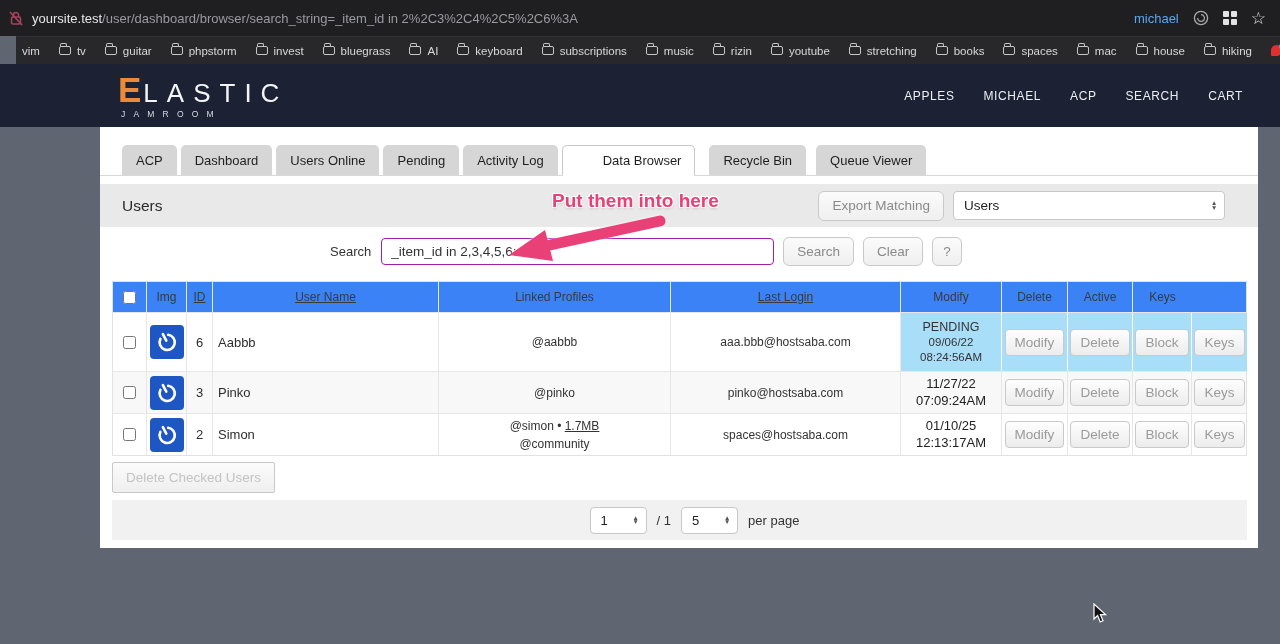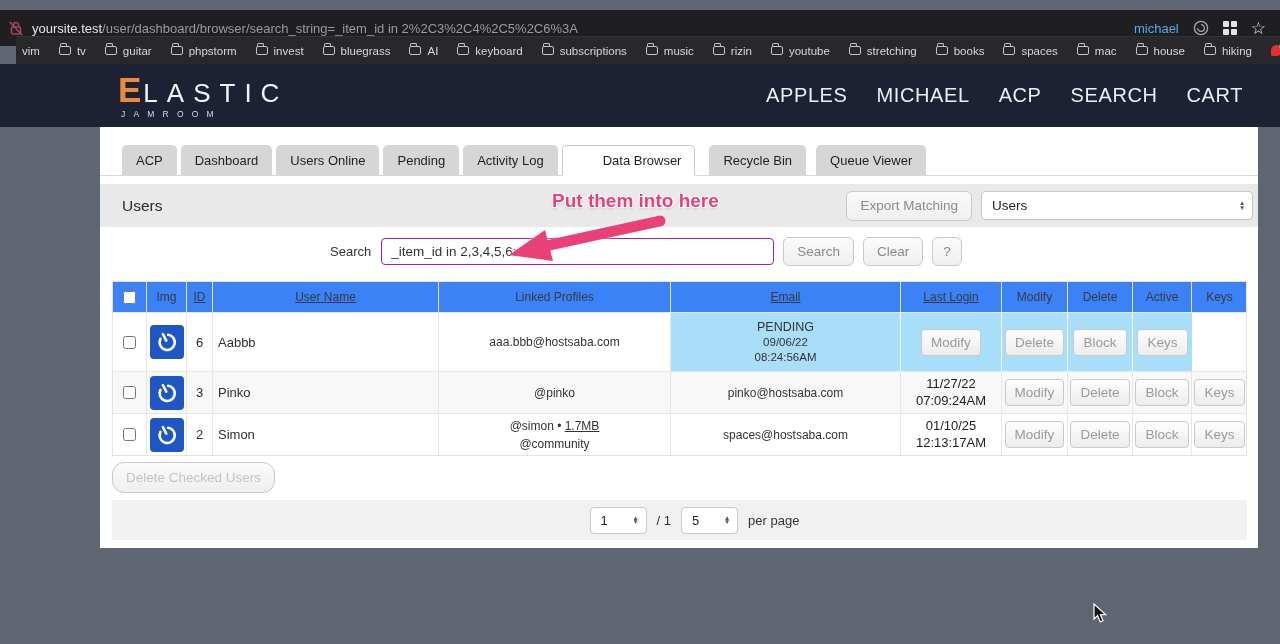--- a/index.html
+++ b/index.html
@@ -1,21 +1,21 @@
 <!DOCTYPE html>
 <html><head>
 <meta charset="utf-8">
 <style>
   * { margin:0; padding:0; box-sizing:border-box; }
   html,body { width:1280px; height:644px; }
   body { position:relative; overflow:hidden; background:#5f6672;
          font-family:"Liberation Sans", sans-serif; }
 
   
-  .browser-top { position:absolute; top:10px; left:0; width:1280px; height:36px;
+  .browser-top { position:absolute; top:0; left:0; width:1280px; height:36px;
     background:#1f1f22; display:flex; align-items:center; padding:0 14px 0 8px; }
   .lock-icon { width:16px; height:16px; margin-right:8px; flex:0 0 auto; }
   .url-text { font-size:13px; color:#e6e6e9; white-space:nowrap; overflow:hidden; flex:1; }
   .url-text .path { color:#9a9aa1; }
   .top-right { display:flex; align-items:center; gap:14px; margin-left:12px; }
   .profile-name { font-size:13px; color:#5aa7f2; }
   .grid-icon { display:grid; grid-template-columns:6px 6px; grid-template-rows:6px 6px;
     gap:2px; }
   .grid-icon span { background:#e3e3e6; border-radius:1px; }
   .star-icon { color:#e0e0e3; font-size:17px; line-height:1; }
@@ -38,37 +38,37 @@
   
   .site-header { position:absolute; top:64px; left:0; width:1280px; height:63px;
     background:#1c2134; display:flex; align-items:center; }
   .logo { margin-left:118px; line-height:1; cursor:pointer; }
   .logo-top { display:flex; align-items:baseline; }
   .logo-e { color:#e98b3c; font-size:35px; font-weight:bold; }
   .logo-rest { color:#f4f5f8; font-size:26px; letter-spacing:9px; margin-left:2px; }
   .logo-sub { color:#d9dce6; font-size:8.5px; letter-spacing:8.2px; margin-top:3px;
     padding-left:3px; }
   .site-nav { margin-left:auto; margin-right:37px; display:flex; gap:29px; }
-  .site-nav span { color:#eceef4; font-size:20px; letter-spacing:0.6px; cursor:pointer; }
+  .site-nav span { color:#eceef4; font-size:12px; letter-spacing:0.6px; cursor:pointer; }
 
   
   .page { position:absolute; top:127px; left:0; width:1280px; height:517px; background:#5f6672; }
   .card { position:absolute; left:100px; top:0; width:1158px; height:421px; background:#ffffff; }
 
   .tabs-wrap { padding:18px 0 0 22px; border-bottom:1px solid #d8d8d8; display:flex;
     align-items:flex-end; }
   .tab { display:inline-block; background:#d6d6d6; color:#1f1f1f; font-size:13px;
     padding:7px 13px 7px; border-radius:5px 5px 0 0; margin-right:4px; cursor:pointer;
     border:1px solid #d6d6d6; border-bottom:none; }
   .tab.active { background:#fff; border:1px solid #c9c9c9; border-bottom:1px solid #fff;
     margin-bottom:-1px; margin-right:14px;padding-left:40px; }
   .tab.after-active { margin-right:10px; }
 
   .toolbar { margin-top:8px; height:43px; background:#e9e9e9; display:flex;
-    align-items:center; padding:0 5px 0 22px; }
+    align-items:center; padding:0 33px 0 22px; }
   .panel-title { font-size:15.5px; color:#2a2a2a; flex:1; }
   .btn { display:inline-flex; align-items:center; justify-content:center;
     background:linear-gradient(#fbfbfb,#efefef); border:1px solid #c9c9c9; border-radius:6px;
     color:#8a8a8a; font-size:13.5px; padding:0 13px; height:30px; cursor:pointer;
     white-space:nowrap; }
   .fselect { background:#fff; border:1px solid #c8c8c8; border-radius:4px; height:29px;
     display:flex; align-items:center; padding:0 8px 0 10px; font-size:13.5px; color:#222;
     cursor:pointer; }
   .fselect .val { flex:1; }
   .stepper { display:flex; flex-direction:column; line-height:0.55; font-size:7.5px;
@@ -104,21 +104,21 @@
   .login-cell { flex-direction:column; line-height:1.3; font-size:13px; color:#222;
     justify-content:center; }
   .login-cell .status { font-size:12.5px; color:#333; }
   .login-cell .small { font-size:11.5px; color:#333; }
   .rbtn { background:linear-gradient(#fefefe,#ececec); border:1px solid #c9c9c9;
     border-radius:4px; color:#9a9a9a; font-size:13.5px; padding:5px 9px; cursor:pointer;
     white-space:nowrap; font-family:"Liberation Sans",sans-serif; }
   .mblink { text-decoration:underline; cursor:pointer; }
   input[type=checkbox] { width:13px; height:13px; cursor:pointer; }
 
-  .delete-checked { margin:6px 0 0 12px; height:31px; border-radius:12px; color:#c3c3c3;
+  .delete-checked { margin:6px 0 0 12px; height:31px; border-radius:2px; color:#c3c3c3;
     font-size:13.5px;text-align:center; }
   .pager { margin:7px 11px 0 12px; height:40px; background:#f1f1f1; display:flex;
     align-items:center; justify-content:center; padding-left:30px; gap:10px; }
   .pager .fselect { width:57px; height:27px; font-size:13px; }
   .pager .txt { font-size:13px; color:#333; }
 
   
   .annotation { position:absolute; left:452px; top:63px; font-size:19px; font-weight:bold;
     color:#e94077; white-space:nowrap;
     text-shadow:-1px -1px 0 #fff, 1px -1px 0 #fff, -1px 1px 0 #fff, 1px 1px 0 #fff,
@@ -287,21 +287,20 @@
     
     <div class="tbl">
       <div class="trow thead">
         <div class="c">
             <input type="checkbox" style="">
           </div>
         <div class="c">Img</div>
         <div class="c hlink">ID</div>
         <div class="c hlink">User Name</div>
         <div class="c">Linked Profiles</div>
-        <div class="c hlink">Email</div>
         <div class="c hlink">Last Login</div>
         <div class="c">Modify</div>
         <div class="c">Delete</div>
         <div class="c">Active</div>
         <div class="c">Keys</div>
       </div>
 
       <div class="trow r r1">
         <div class="c">
             <input type="checkbox" style="">
@@ -311,20 +310,21 @@
               <svg width="24" height="24" viewBox="0 0 24 24">
                 <g transform="rotate(-28 12 12)" fill="none" stroke="#ffffff" stroke-width="2.6" stroke-linecap="round">
                   <path d="M7.6 6.2 a7.6 7.6 0 1 0 8.8 0"></path>
                   <line x1="12" y1="3.2" x2="12" y2="10.5"></line>
                 </g>
               </svg>
             </span>
           </div>
         <div class="c">6</div>
         <div class="c left">Aabbb</div>
+        <div class="c cell-sub">@aabbb</div>
         <div class="c cell-sub">aaa.bbb@hostsaba.com</div>
         <div class="c hl login-cell">
           <span class="status">PENDING</span>
           <span class="small">09/06/22</span>
           <span class="small">08:24:56AM</span>
         </div>
         <div class="c hl">
             <button class="rbtn">Modify</button>
           </div>
         <div class="c hl">

